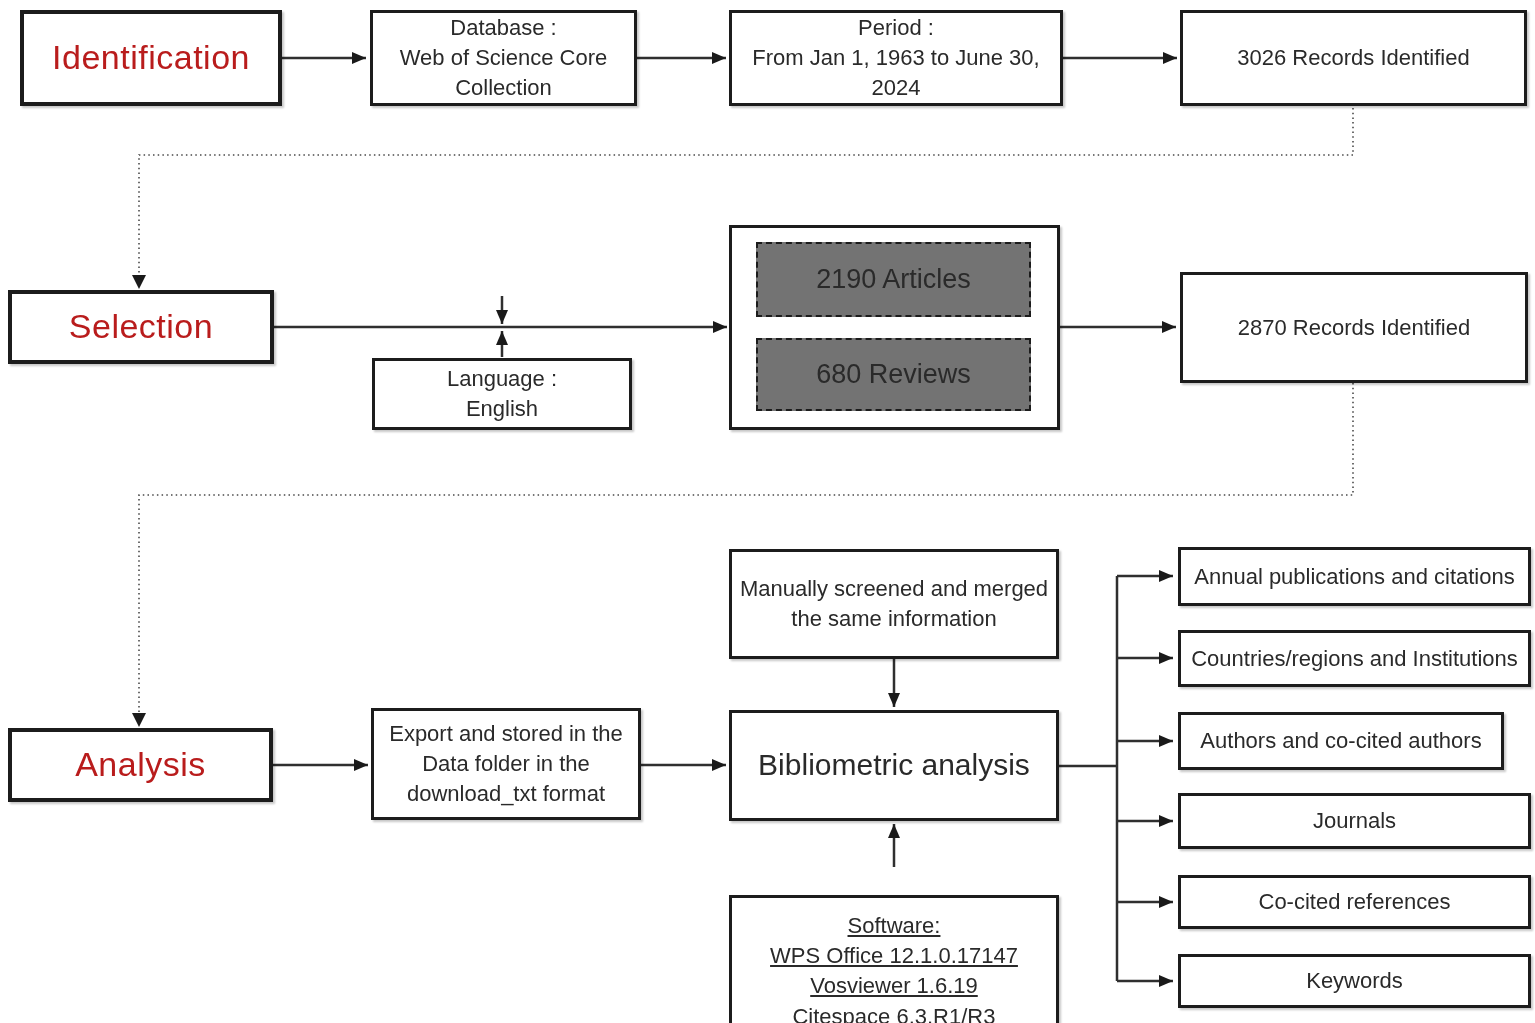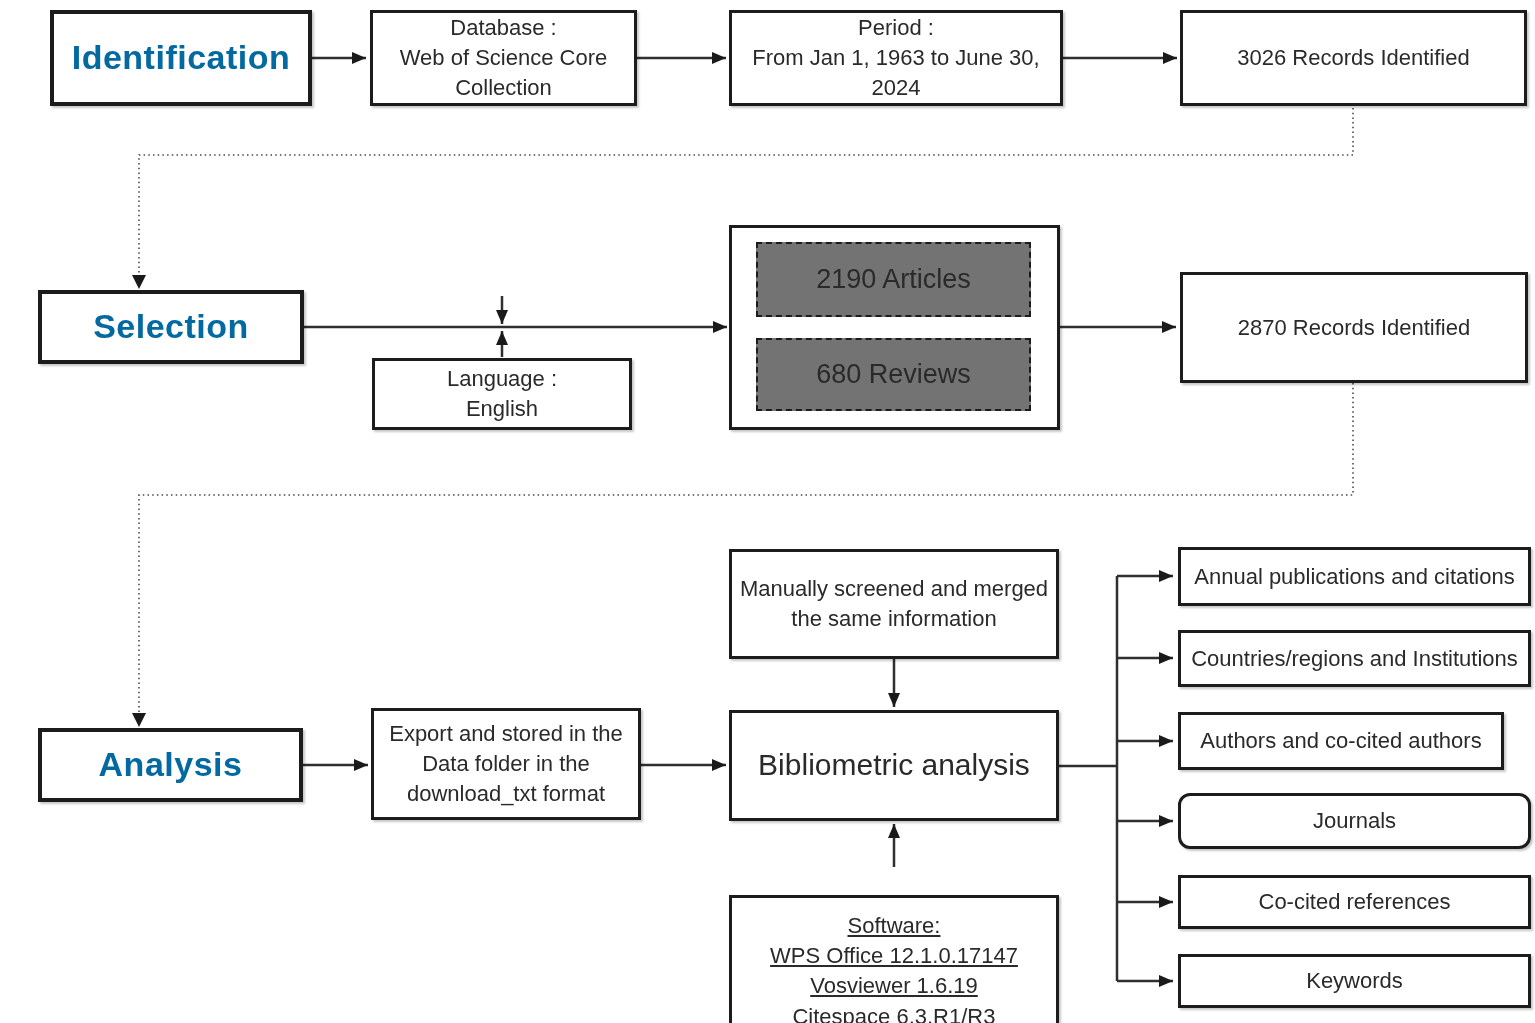--- a/index.html
+++ b/index.html
@@ -28,24 +28,23 @@
     text-align: center;
     white-space: pre-line;
     font-size: 22px;
     line-height: 1.35;
     box-shadow: 2px 2px 2px rgba(0,0,0,0.22);
     padding: 2px 6px;
   }
   .phase {
     border-width: 4px;
     font-size: 34px;
-    font-weight: bold;
-    color: #0369a1;
+    font-weight: normal;
+    color: #b91c1c;
     letter-spacing: 0.5px;
-    margin-left: 30px;
   }
   .dashedbox {
     position: absolute;
     box-sizing: border-box;
     background: #737373;
     border: 2.5px dashed #1c1c1c;
     display: flex;
     align-items: center;
     justify-content: center;
     text-align: center;
@@ -139,19 +138,19 @@
 Vosviewer 1.6.19
 Citespace 6.3.R1/R3
 Scimago Graphica 1.0.38</div>
 
   <div class="box" style="left:1178px; top:630px; width:353px; height:57px;">Countries/regions and Institutions</div>
 
   <div class="box" style="left:1178px; top:547px; width:353px; height:59px;">Annual publications and citations</div>
 
   <div class="box" style="left:1178px; top:712px; width:326px; height:58px;">Authors and co-cited authors</div>
 
-  <div class="box" style="left:1178px; top:793px; width:353px; height:56px;border-radius:12px;">Journals</div>
+  <div class="box" style="left:1178px; top:793px; width:353px; height:56px;">Journals</div>
 
   <div class="box" style="left:1178px; top:875px; width:353px; height:54px;">Co-cited references</div>
 
   <div class="box" style="left:1178px; top:954px; width:353px; height:54px;">Keywords</div>
 
 </div>
 
 </body></html>

